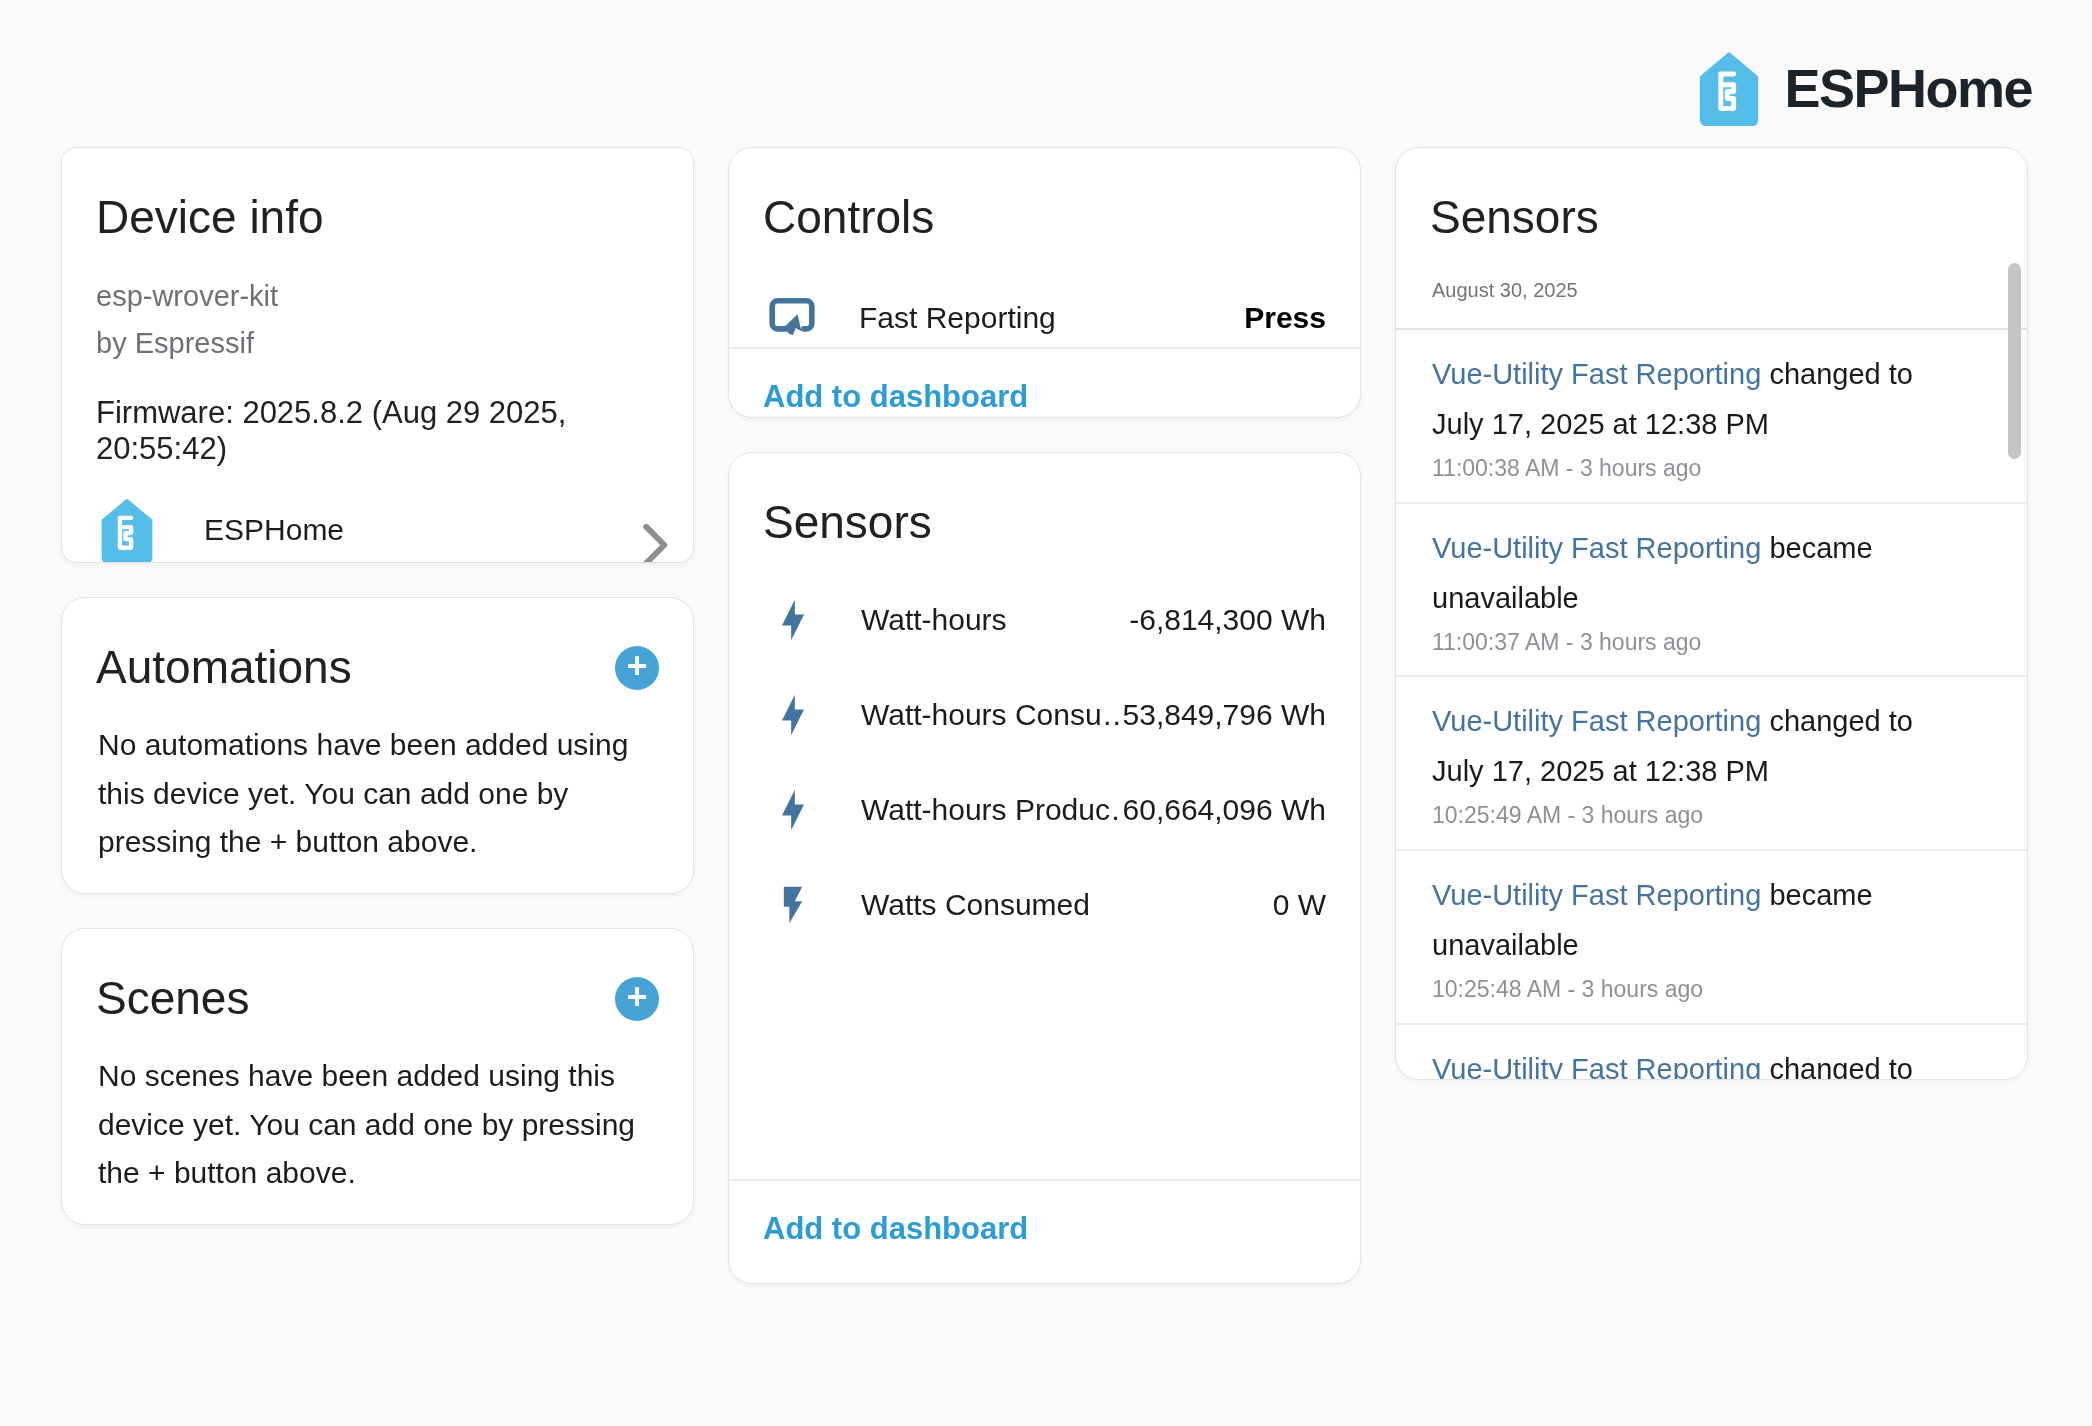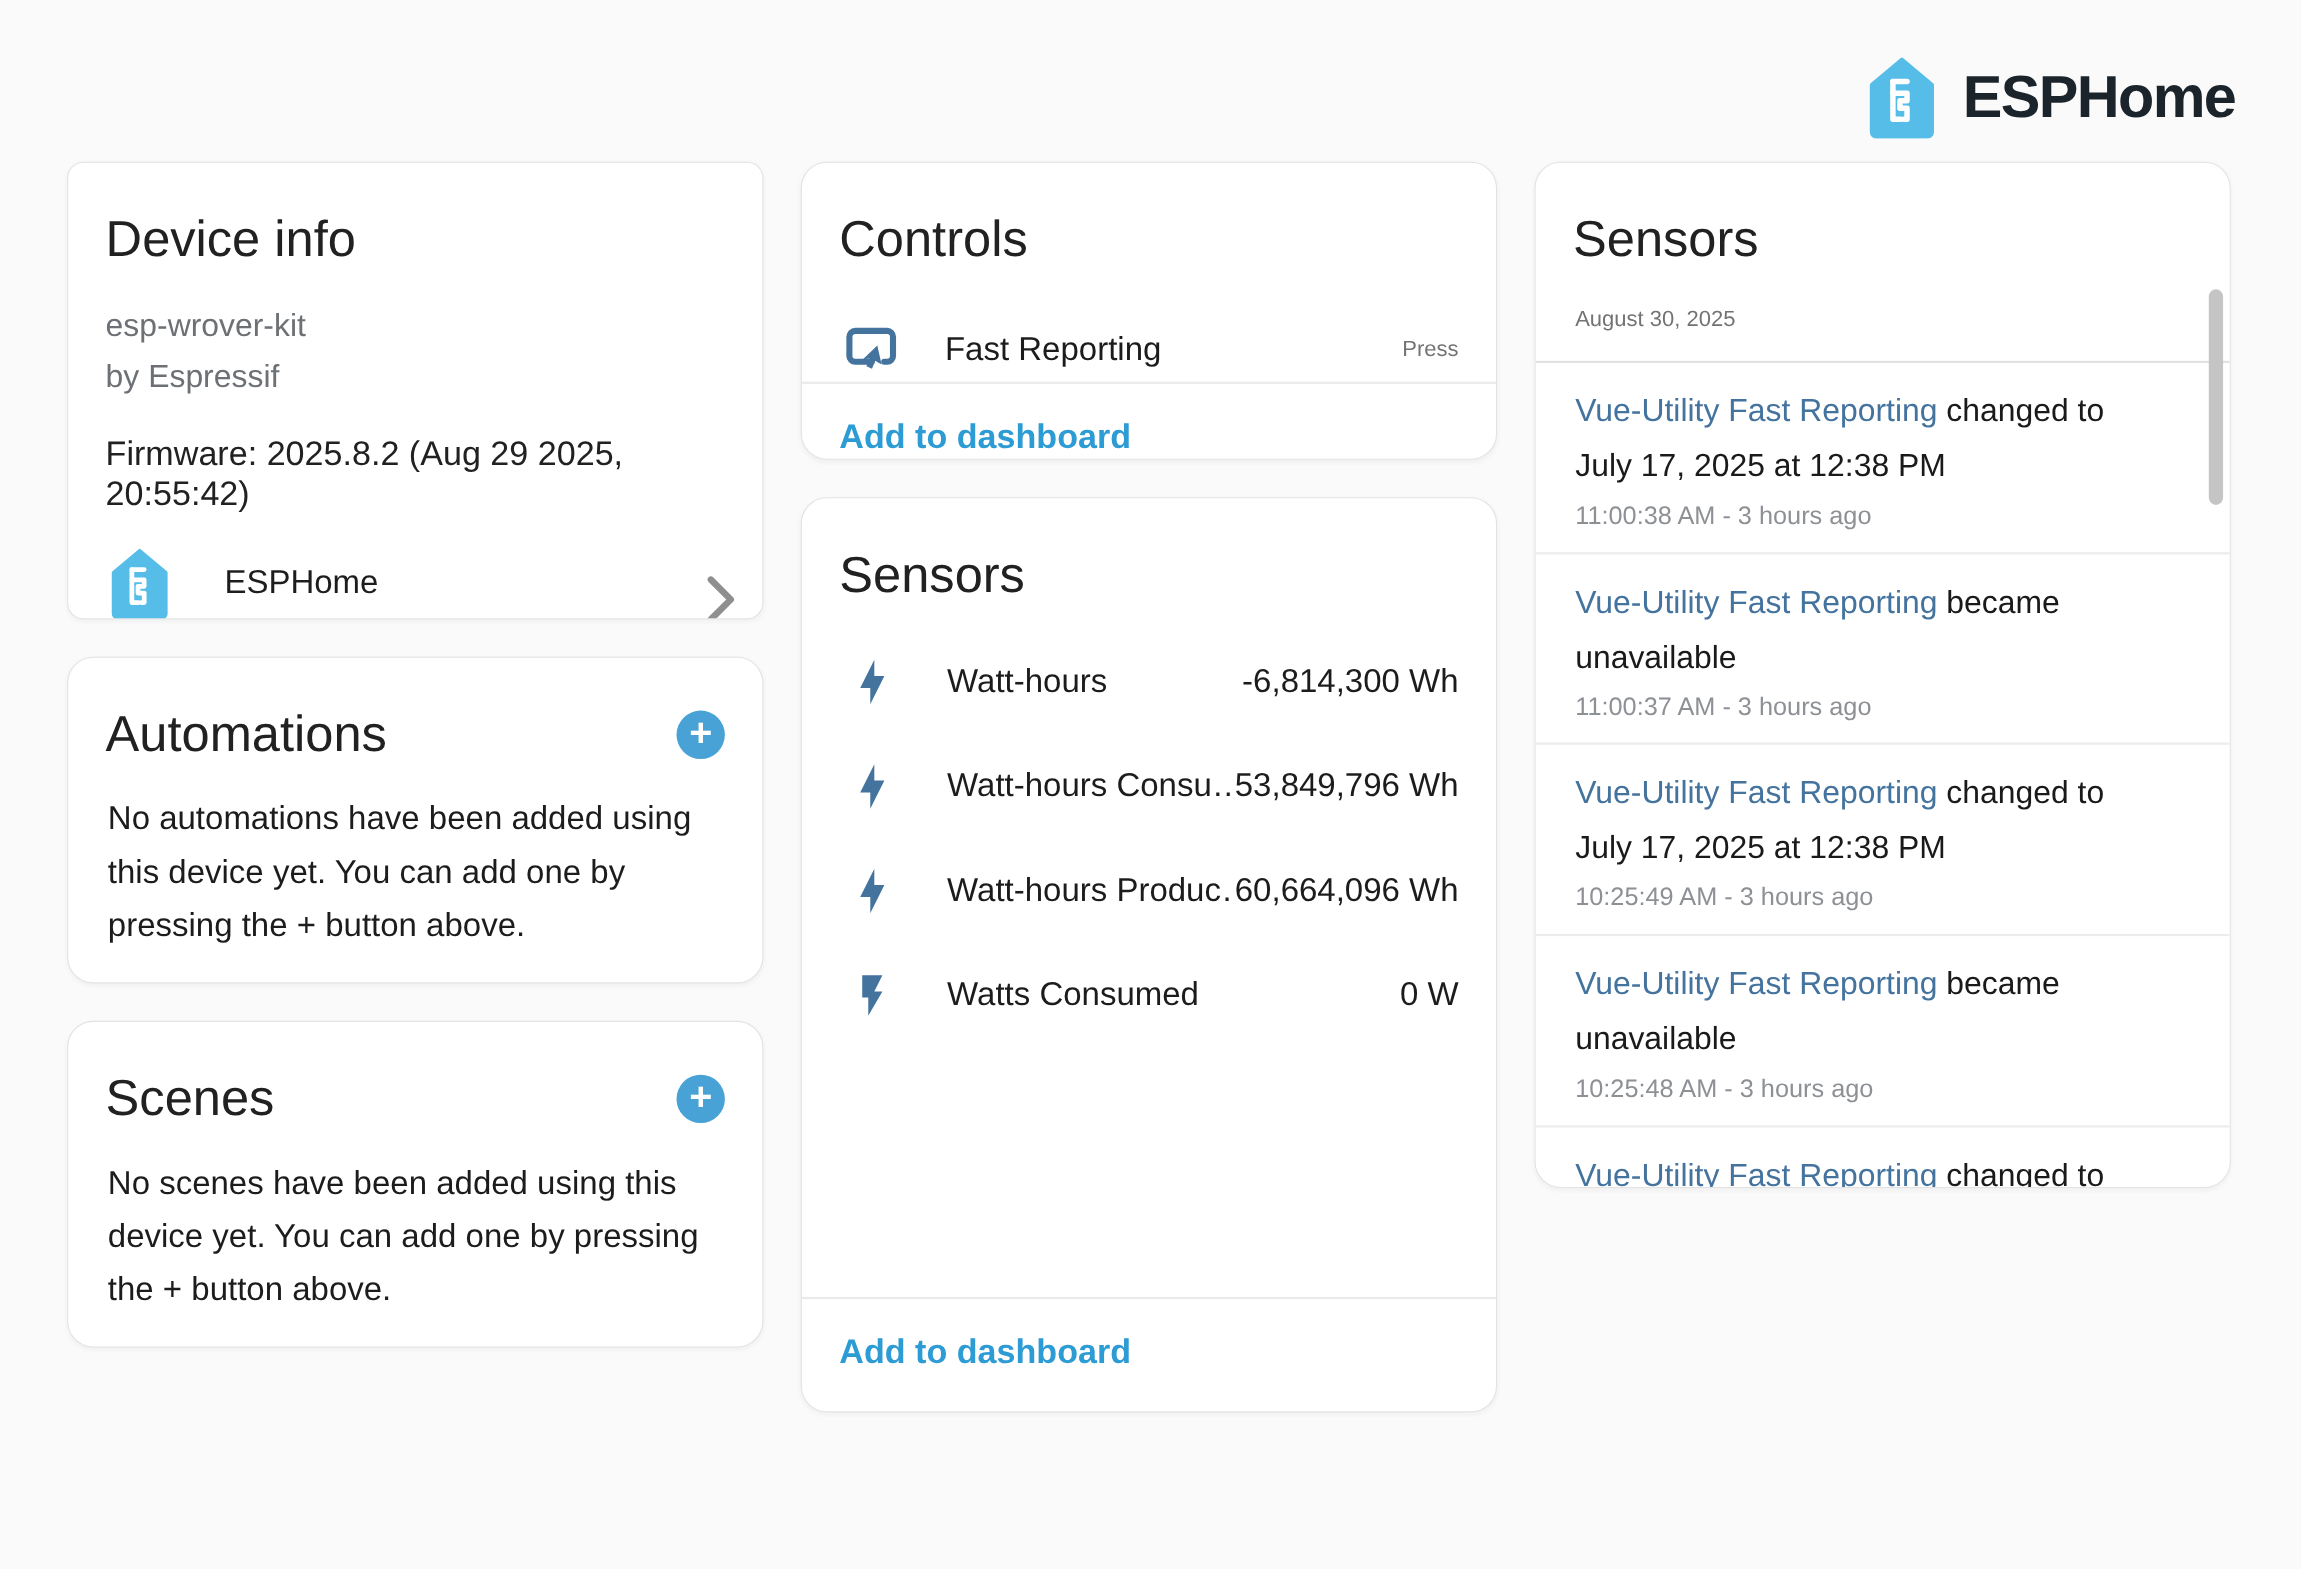--- a/index.html
+++ b/index.html
@@ -50,21 +50,21 @@
     display:flex;align-items:center;justify-content:center;
     font-size:36px;font-weight:700;line-height:1;cursor:pointer;flex:none;padding-bottom:3px;box-sizing:border-box;
   }
   .empty-text{font-size:30px;color:#1c1c1c;line-height:1.62;margin:0;padding:26px 36px 0;}
 
   
   .controls{height:271px;}
   .entity-row{display:flex;align-items:center;padding:44px 34px 0;}
   .entity-row .row-icon{width:58px;height:58px;flex:none;}
   .row-label{font-size:30px;color:#1c1c1c;margin-left:38px;white-space:nowrap;}
-  .row-action{margin-left:auto;font-size:20px;font-weight:400;color:#737373;cursor:pointer;}
+  .row-action{margin-left:auto;font-size:30px;font-weight:700;color:#000000;cursor:pointer;}
   .card-footer{border-top:2px solid #eaeaea;margin-top:auto;padding:30px 34px 36px;flex:none;}
   .card-footer .link-text{font-size:31px;}
 
   
   .sensors{height:832px;}
   .s-rows{padding-top:22px;}
   .s-row{display:flex;align-items:center;padding:0 34px;height:95px;}
   .s-row .row-icon{width:44px;height:44px;flex:none;margin-left:8px;}
   .s-row .row-label{margin-left:46px;overflow:hidden;white-space:nowrap;}
   .s-val{margin-left:auto;font-size:30px;color:#1c1c1c;white-space:nowrap;}

